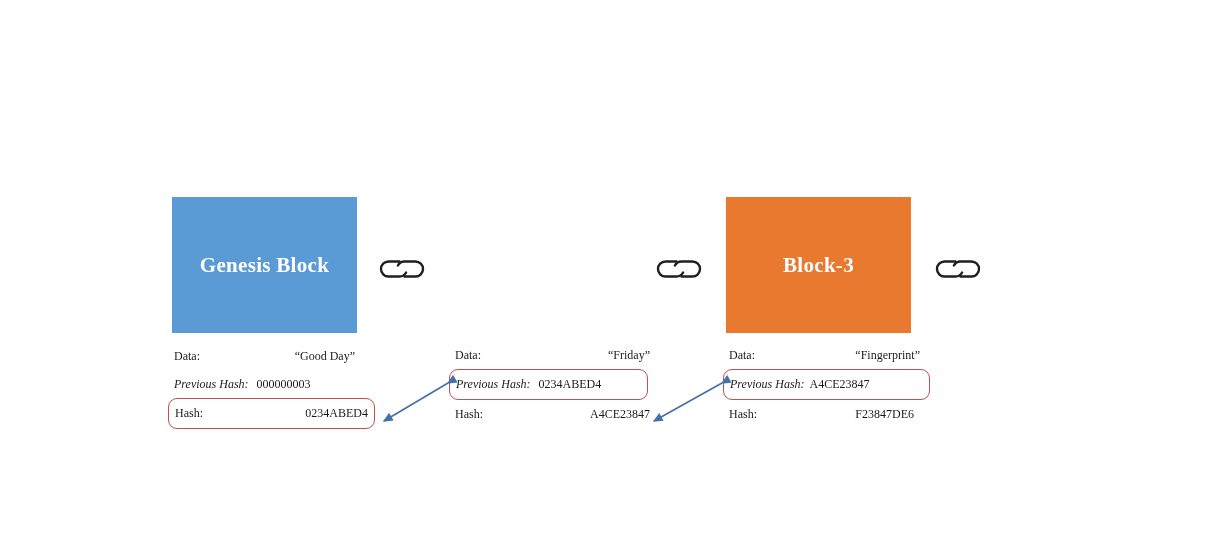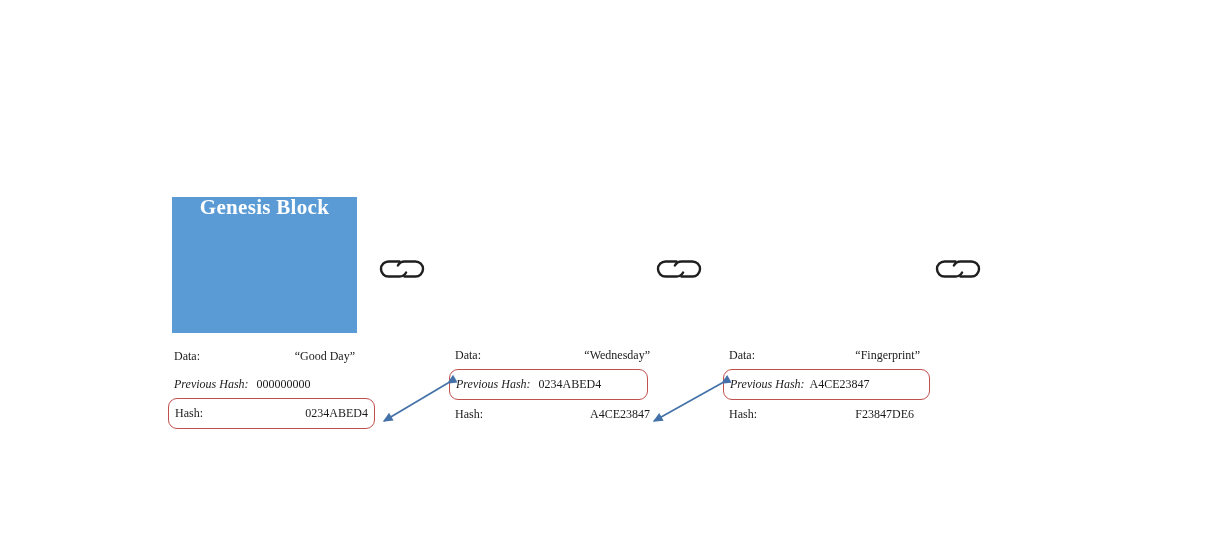--- a/index.html
+++ b/index.html
@@ -19,21 +19,21 @@
     background: #ffffff;
     overflow: hidden;
   }
 
   
   .block-rect {
     position: absolute;
     width: 185px;
     height: 136px;
     display: flex;
-    align-items: flex-start;
+    align-items: center;
     justify-content: center;
     box-sizing: border-box;
   }
   .block-title {
     font-family: "Liberation Serif", "DejaVu Serif", serif;
     font-weight: bold;
     font-size: 21px;
     color: #ffffff;
     letter-spacing: 0.3px;
     text-align: center;
@@ -100,44 +100,47 @@
     <span class="block-title">Genesis Block</span>
   </div>
 
   <div class="fields" style="left:168px; top:342px;">
     <div class="field-row row-spread">
       <span class="f-label">Data:</span>
       <span class="f-value" style="margin-right:22px;">“Good Day”</span>
     </div>
     <div class="field-row row-tight">
       <span class="f-label">Previous Hash:</span>
-      <span class="f-value">000000000</span>
+      <span class="f-value">000000003</span>
     </div>
     <div class="field-row row-spread boxed" style="width:207px; height:31px;">
       <span class="f-label">Hash:</span>
       <span class="f-value">0234ABED4</span>
     </div>
   </div>
 
 
   <div class="fields" style="left:449px; top:341px;">
     <div class="field-row row-spread">
       <span class="f-label">Data:</span>
-      <span class="f-value" style="margin-right:8px;">“Wednesday”</span>
+      <span class="f-value" style="margin-right:8px;">“Friday”</span>
     </div>
     <div class="field-row row-tight boxed" style="width:199px; height:31px;">
       <span class="f-label">Previous Hash:</span>
       <span class="f-value">0234ABED4</span>
     </div>
     <div class="field-row row-spread">
       <span class="f-label">Hash:</span>
       <span class="f-value" style="margin-right:8px;">A4CE23847</span>
     </div>
   </div>
 
+  <div class="block-rect" style="left:726px; top:197px; background:#E8792F;">
+    <span class="block-title">Block-3</span>
+  </div>
 
   <div class="fields" style="left:723px; top:341px;">
     <div class="field-row row-spread">
       <span class="f-label">Data:</span>
       <span class="f-value" style="margin-right:12px;">“Fingerprint”</span>
     </div>
     <div class="field-row row-tight boxed" style="width:207px; height:31px;">
       <span class="f-label">Previous Hash:</span>
       <span class="f-value" style="margin-left:5px;">A4CE23847</span>
     </div>

